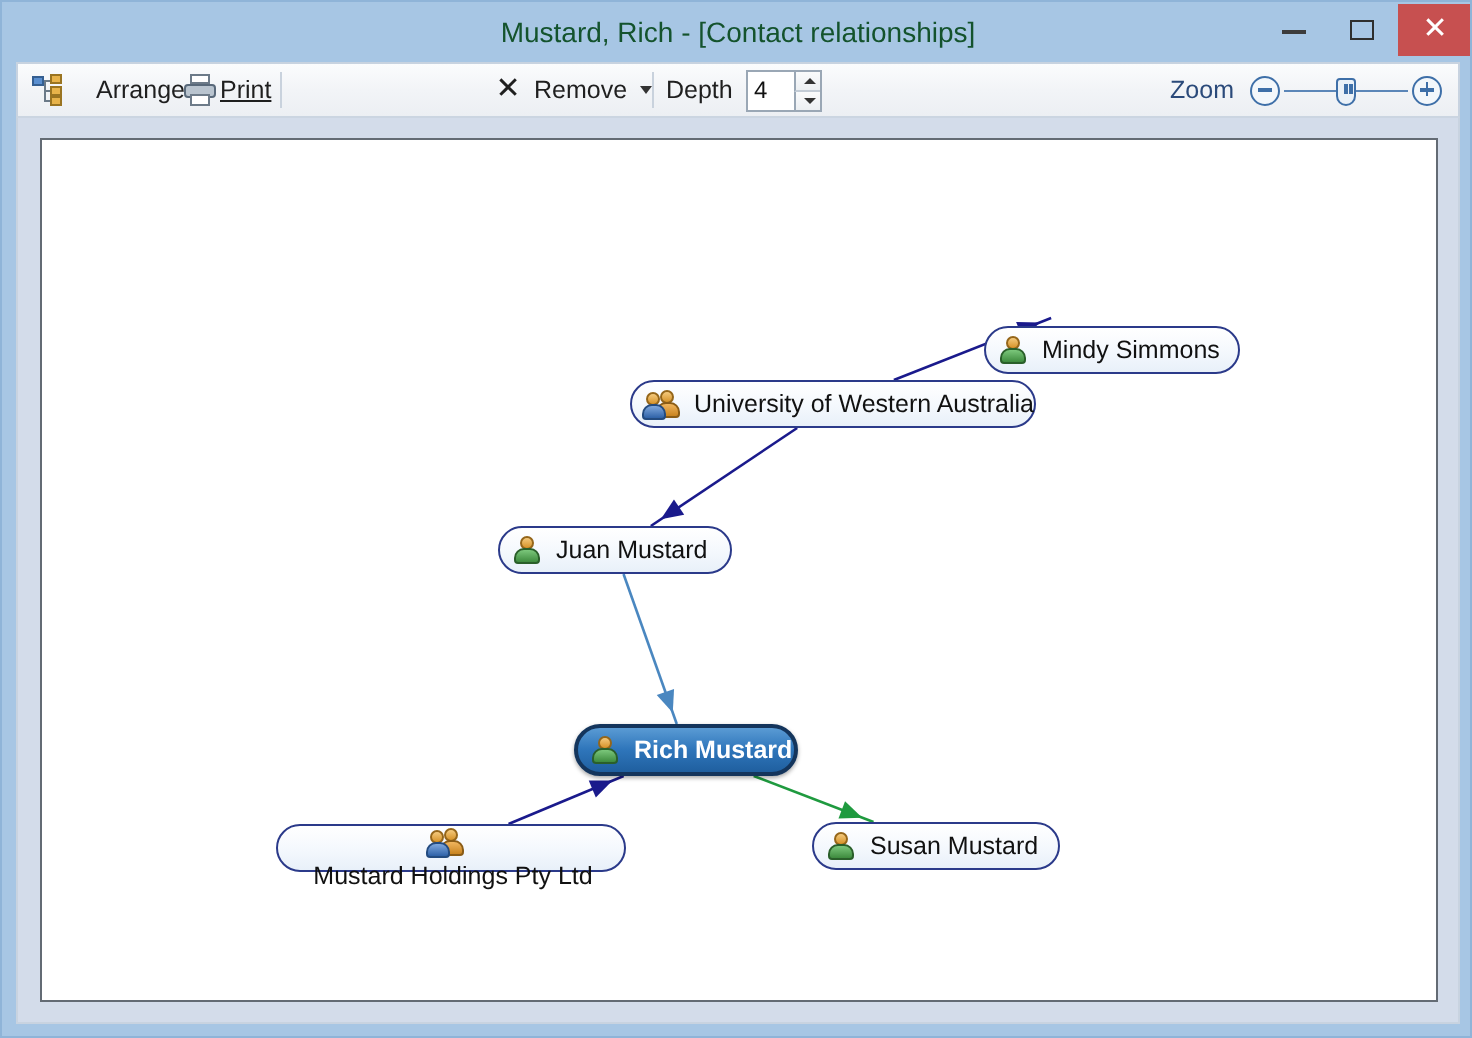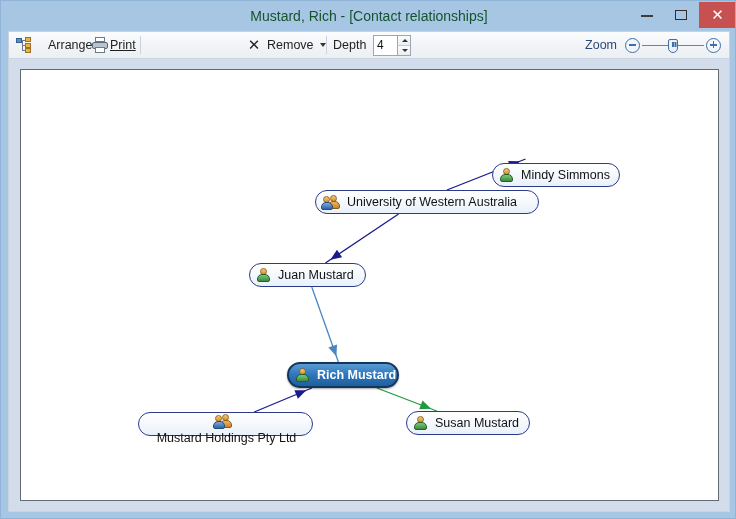--- a/index.html
+++ b/index.html
@@ -455,21 +455,21 @@
           <polygon points="410.148772275486,338.8491285537866 398.2308533384468,339.2001388245228 401.5288562226406,330.6115896469347" fill="#1f9a3f"></polygon>
         </svg>
       <div id="nodes">
           <div class="node" style="left: 471px; top: 65px; width: 128px; margin-top: 28px;">
             <span class="pico">
               <i class="ph"></i>
               <i class="pb"></i>
             </span>
             <span class="nlabel">Mindy Simmons</span>
           </div>
-          <div class="node" style="left: 294px; top: 120px; width: 224px;">
+          <div class="node" style="left: 294px; top: 120px; width: 203px;">
             <span class="gico">
               <i class="h2"></i>
               <i class="b2"></i>
               <i class="h1"></i>
               <i class="b1"></i>
             </span>
             <span class="nlabel">University of Western Australia</span>
           </div>
           <div class="node" style="left: 228px; top: 193px; width: 117px;">
             <span class="pico">

